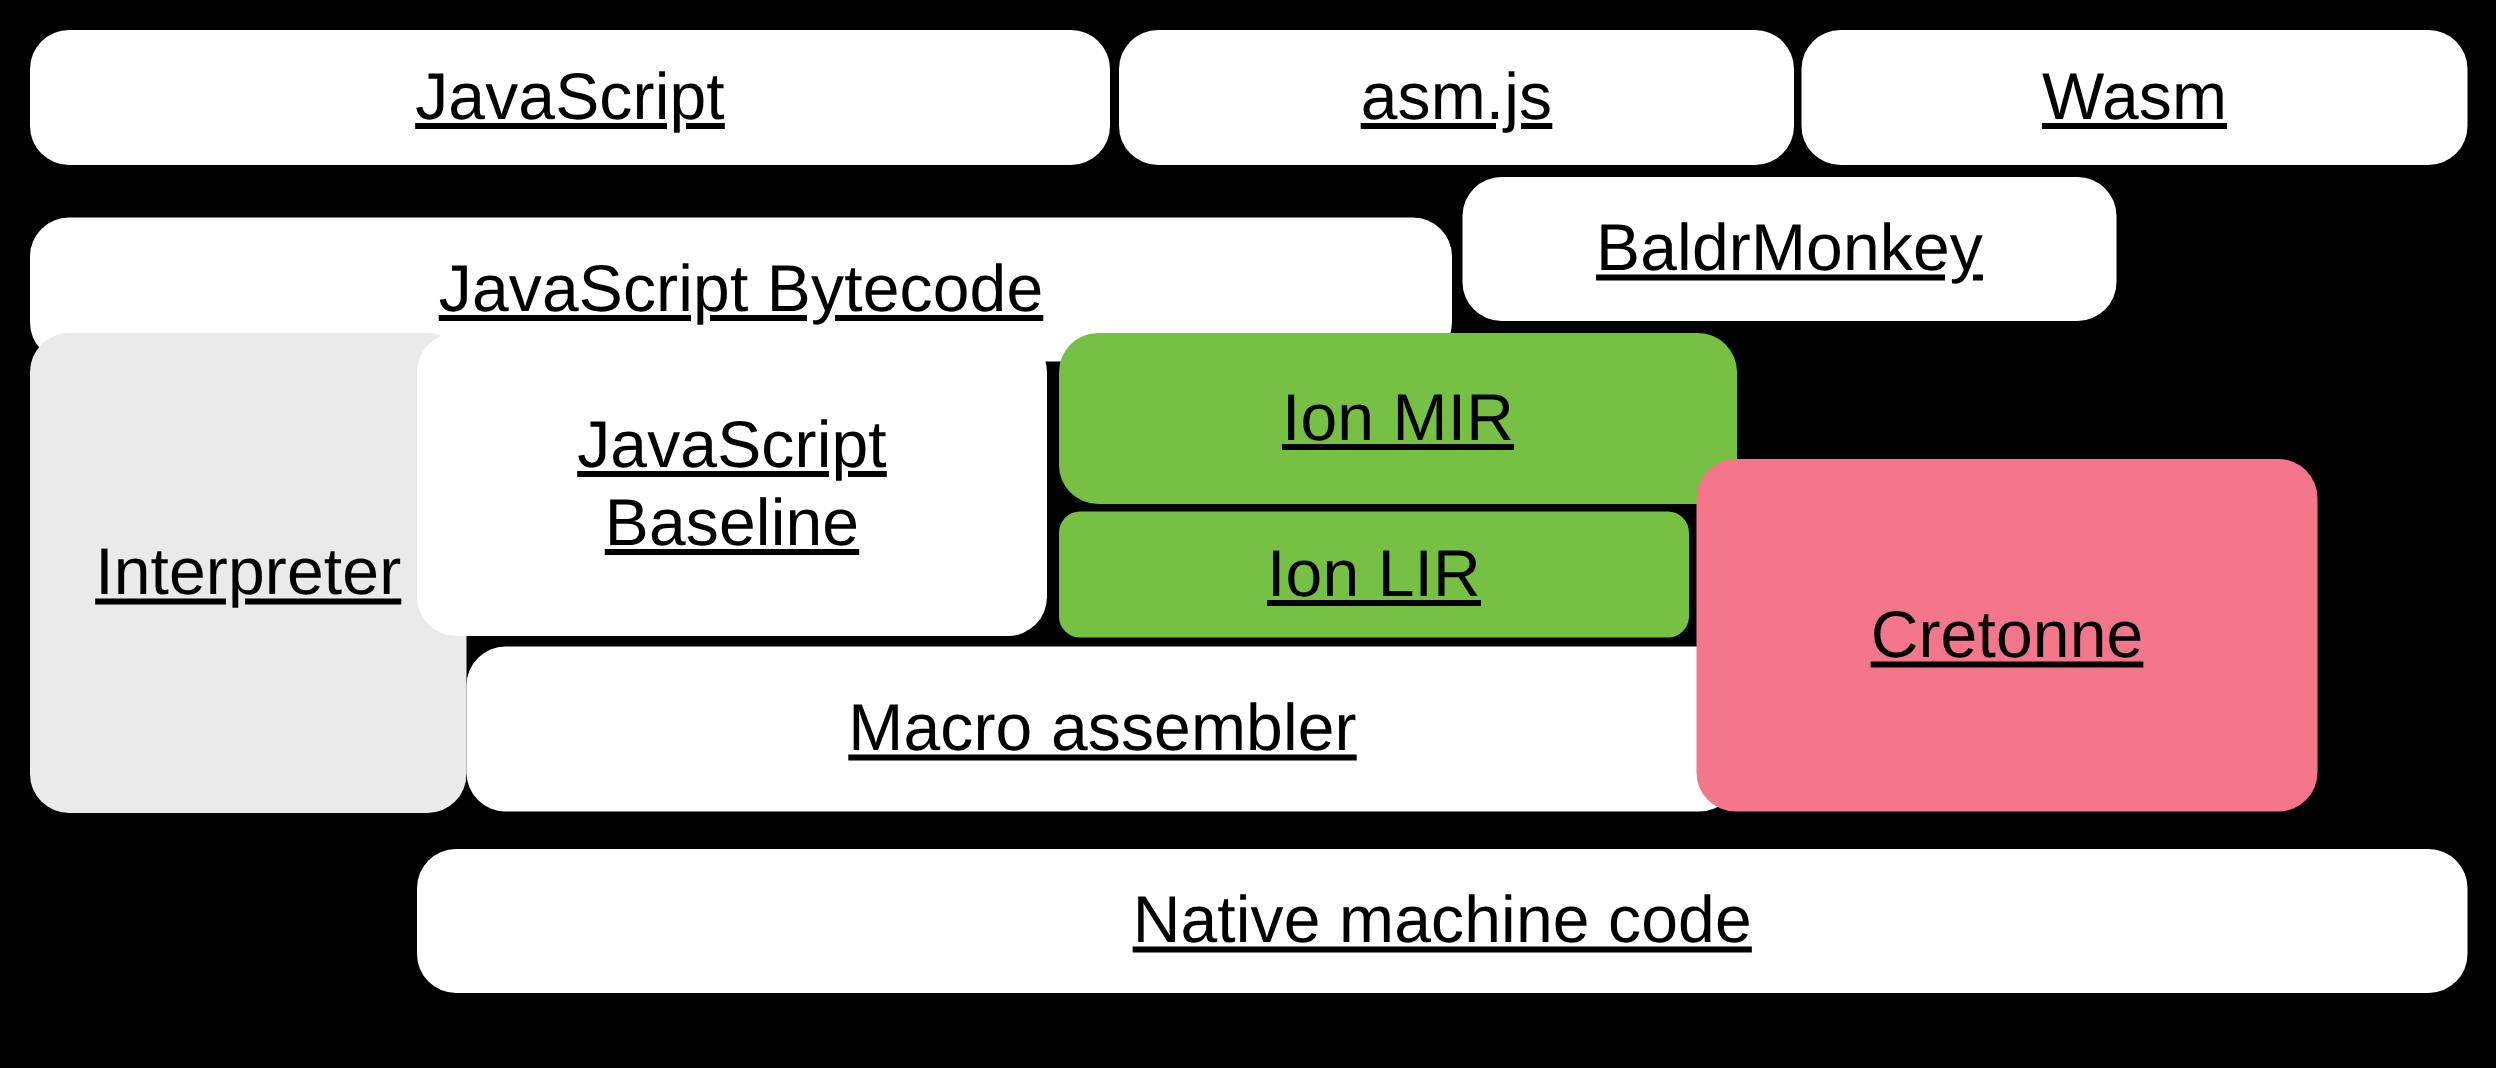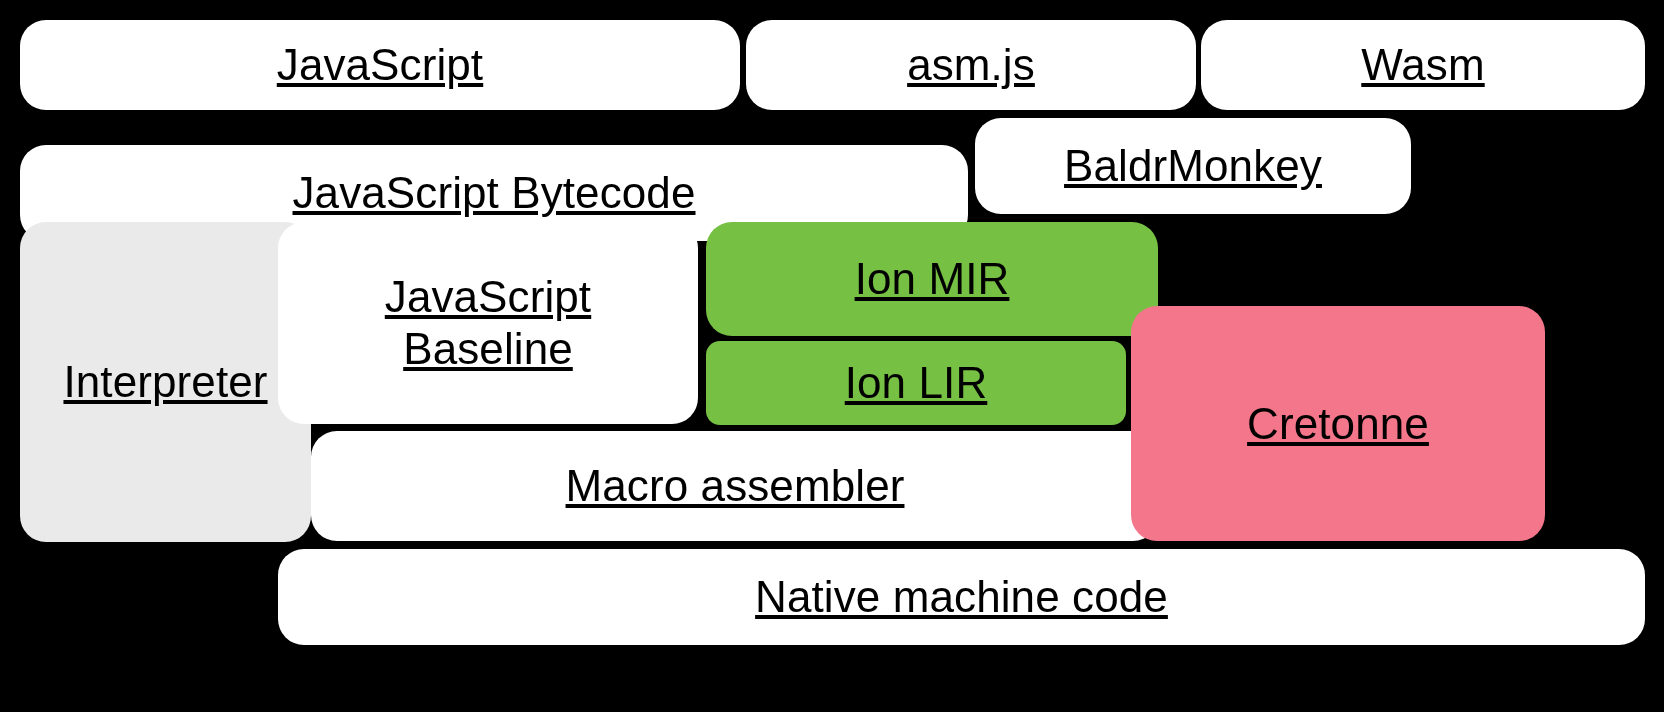--- a/index.html
+++ b/index.html
@@ -92,17 +92,17 @@
   </div>
 
   <div class="node white" style="left:278px; top:431px; width:848px; height:110px;margin-left:33px;">
     <span class="label">Macro assembler</span>
   </div>
 
   <div class="node pink" style="left:1131px; top:306px; width:414px; height:235px;">
     <span class="label">Cretonne</span>
   </div>
 
-  <div class="node white" style="left:278px; top:549px; width:1367px; height:96px;">
+  <div class="node white" style="left:278px; top:566px; width:1367px; height:96px;">
     <span class="label">Native machine code</span>
   </div>
 
 </div>
 
 </body></html>

